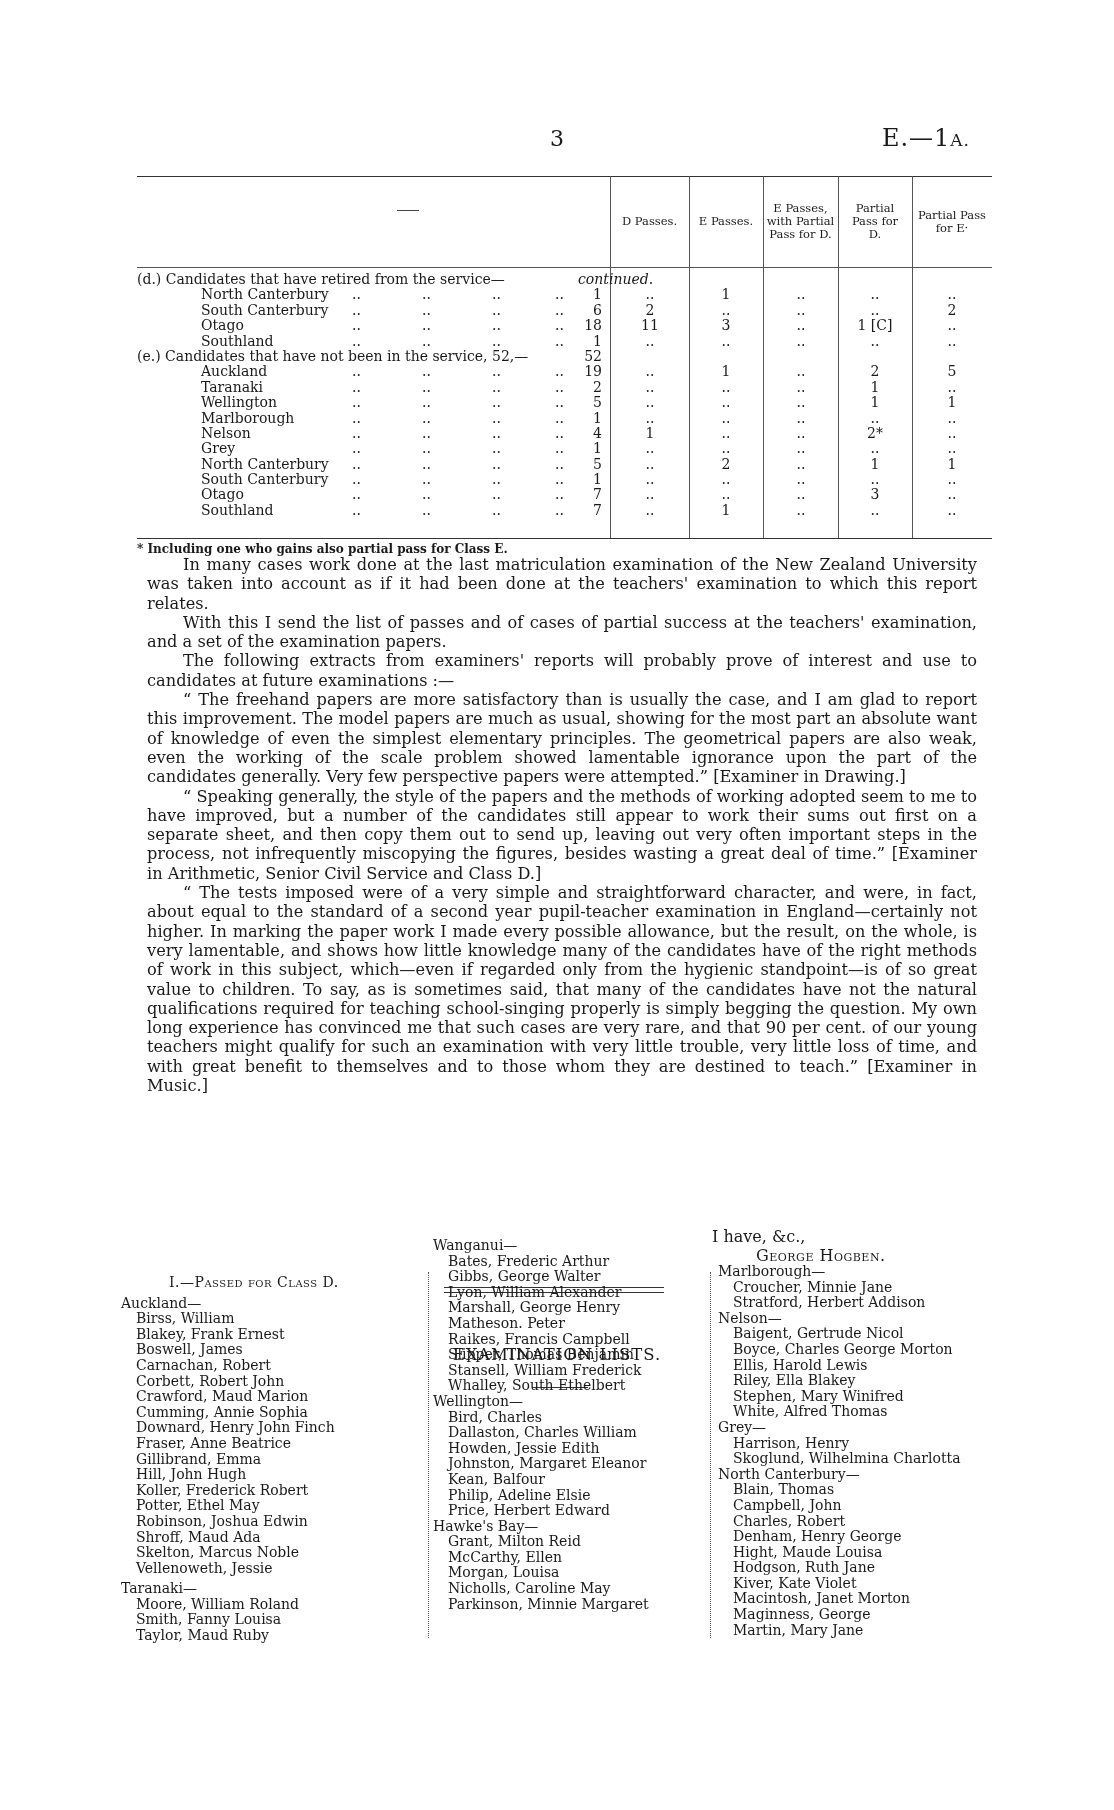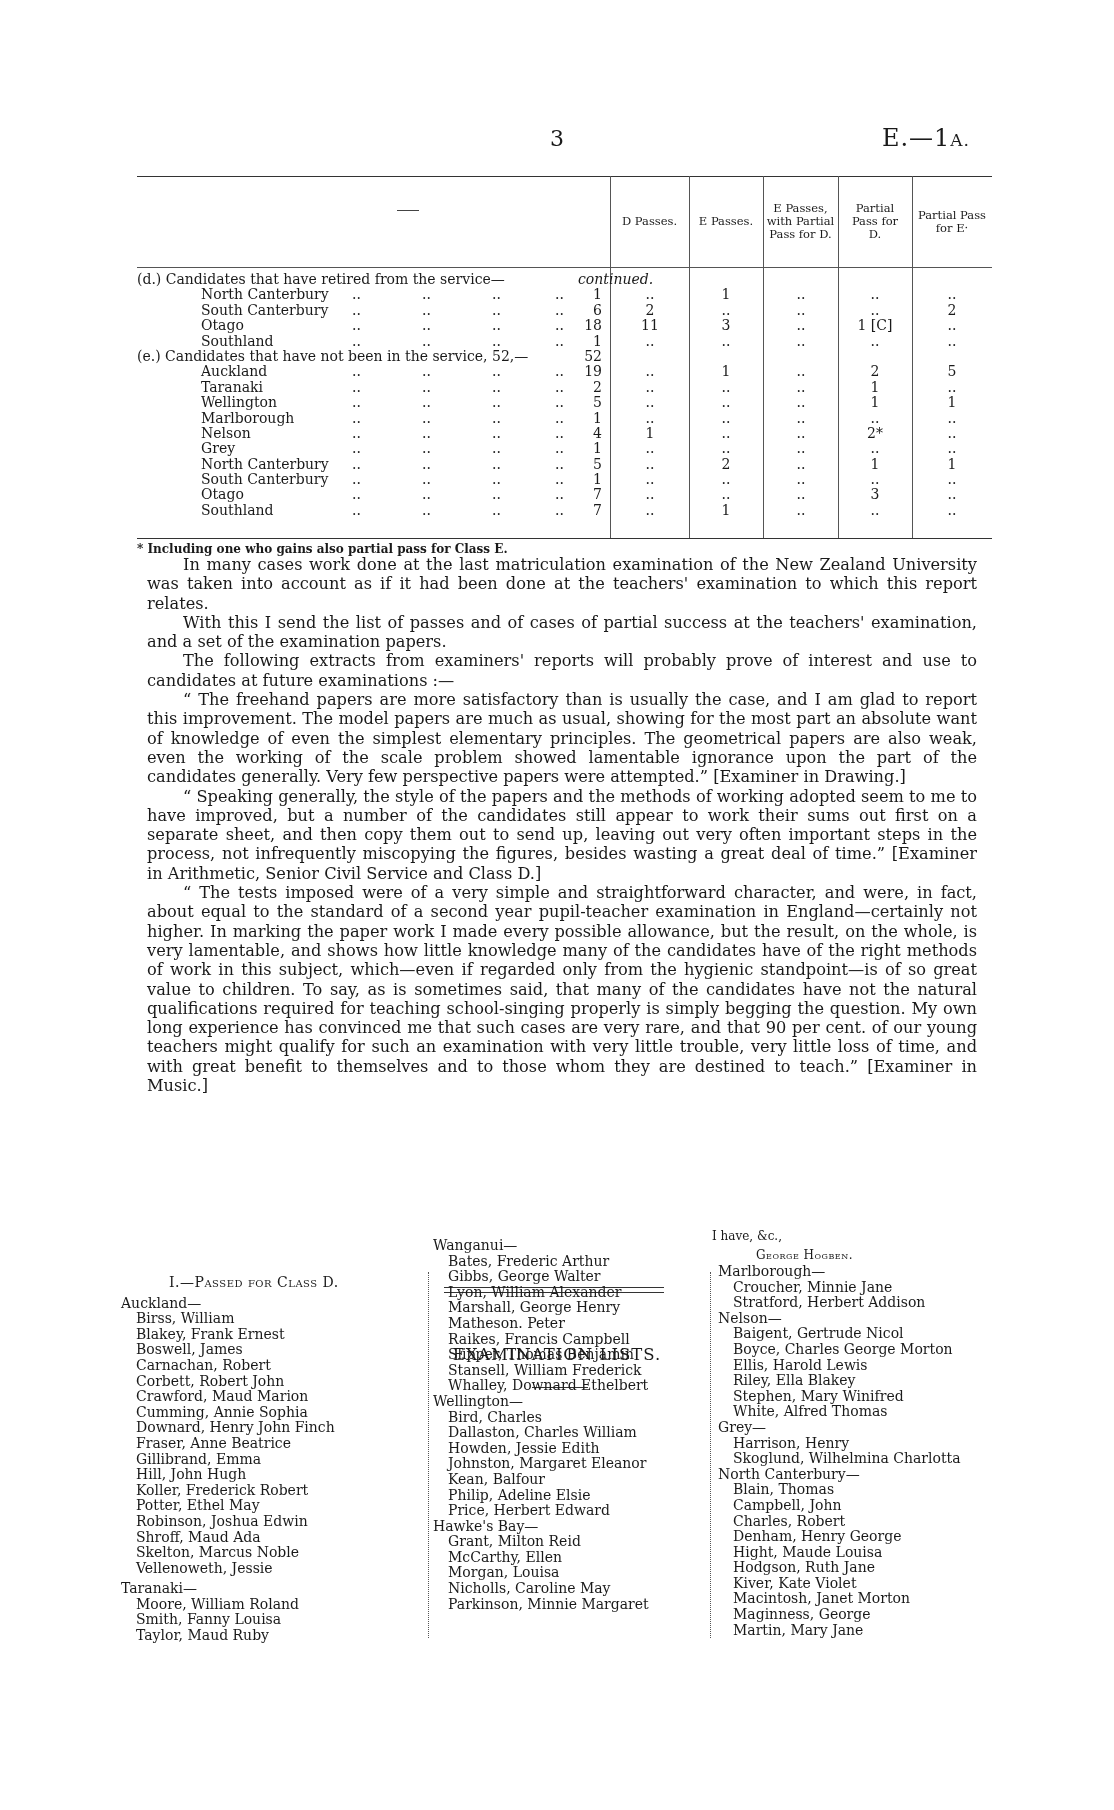--- a/index.html
+++ b/index.html
@@ -25,21 +25,21 @@
   .row .label { position: absolute; left: 0; white-space: nowrap; }
   .row .label.ind { left: 64px; }
   .row .dots { position: absolute; white-space: nowrap; letter-spacing: 0; }
   .row .total { position: absolute; left: 435px; width: 30px; text-align: right; }
   .row .c { position: absolute; width: 60px; text-align: center; }
   .footnote { position: absolute; left: 0; top: 366px; width: 855px; text-align: left; font-size: 12px; font-weight: bold; }
 
   
   .body { position: absolute; left: 147px; top: 555px; width: 830px; font-size: 16.2px; line-height: 19.3px; text-align: justify; }
   .body p { margin: 0; text-indent: 36px; }
-  .signoff { position: absolute; top: 1227px; left: 712px; font-size: 12px; line-height: 19px; }
+  .signoff { position: absolute; top: 1227px; left: 712px; font-size: 16px; line-height: 19px; }
   .signoff .name { margin-left: 44px; font-variant: small-caps; letter-spacing: 0.5px; }
   .rule-double { position: absolute; left: 444px; top: 1287px; width: 220px; height: 4px; border-top: 1px solid #333; border-bottom: 1px solid #333; }
   .heading { position: absolute; top: 1345px; left: 0; width: 1114px; text-align: center; font-size: 16.5px; letter-spacing: 1px; }
   .rule-short { position: absolute; left: 532px; top: 1387px; width: 56px; border-top: 1px solid #333; }
 
   
   .col { position: absolute; top: 1265px; font-size: 14px; line-height: 15.6px; }
   .col .sub { font-variant: small-caps; margin-left: 48px; margin-bottom: 5px; letter-spacing: 0.5px; }
   .col .region { margin: 0; }
   .col .name { margin-left: 15px; }
@@ -312,21 +312,21 @@
 <div class="col" id="list-col-1" style="left:421px;top:1238px;padding-left:12px">
     <div class="region">Wanganui—</div>
     <div class="name">Bates, Frederic Arthur</div>
     <div class="name">Gibbs, George Walter</div>
     <div class="name">Lyon, William Alexander</div>
     <div class="name">Marshall, George Henry</div>
     <div class="name">Matheson. Peter</div>
     <div class="name">Raikes, Francis Campbell</div>
     <div class="name">Slipper, Thomas Benjamin</div>
     <div class="name">Stansell, William Frederick</div>
-    <div class="name">Whalley, Downard Ethelbert</div>
+    <div class="name">Whalley, South Ethelbert</div>
     <div class="region">Wellington—</div>
     <div class="name">Bird, Charles</div>
     <div class="name">Dallaston, Charles William</div>
     <div class="name">Howden, Jessie Edith</div>
     <div class="name">Johnston, Margaret Eleanor</div>
     <div class="name">Kean, Balfour</div>
     <div class="name">Philip, Adeline Elsie</div>
     <div class="name">Price, Herbert Edward</div>
     <div class="region">Hawke's Bay—</div>
     <div class="name">Grant, Milton Reid</div>

